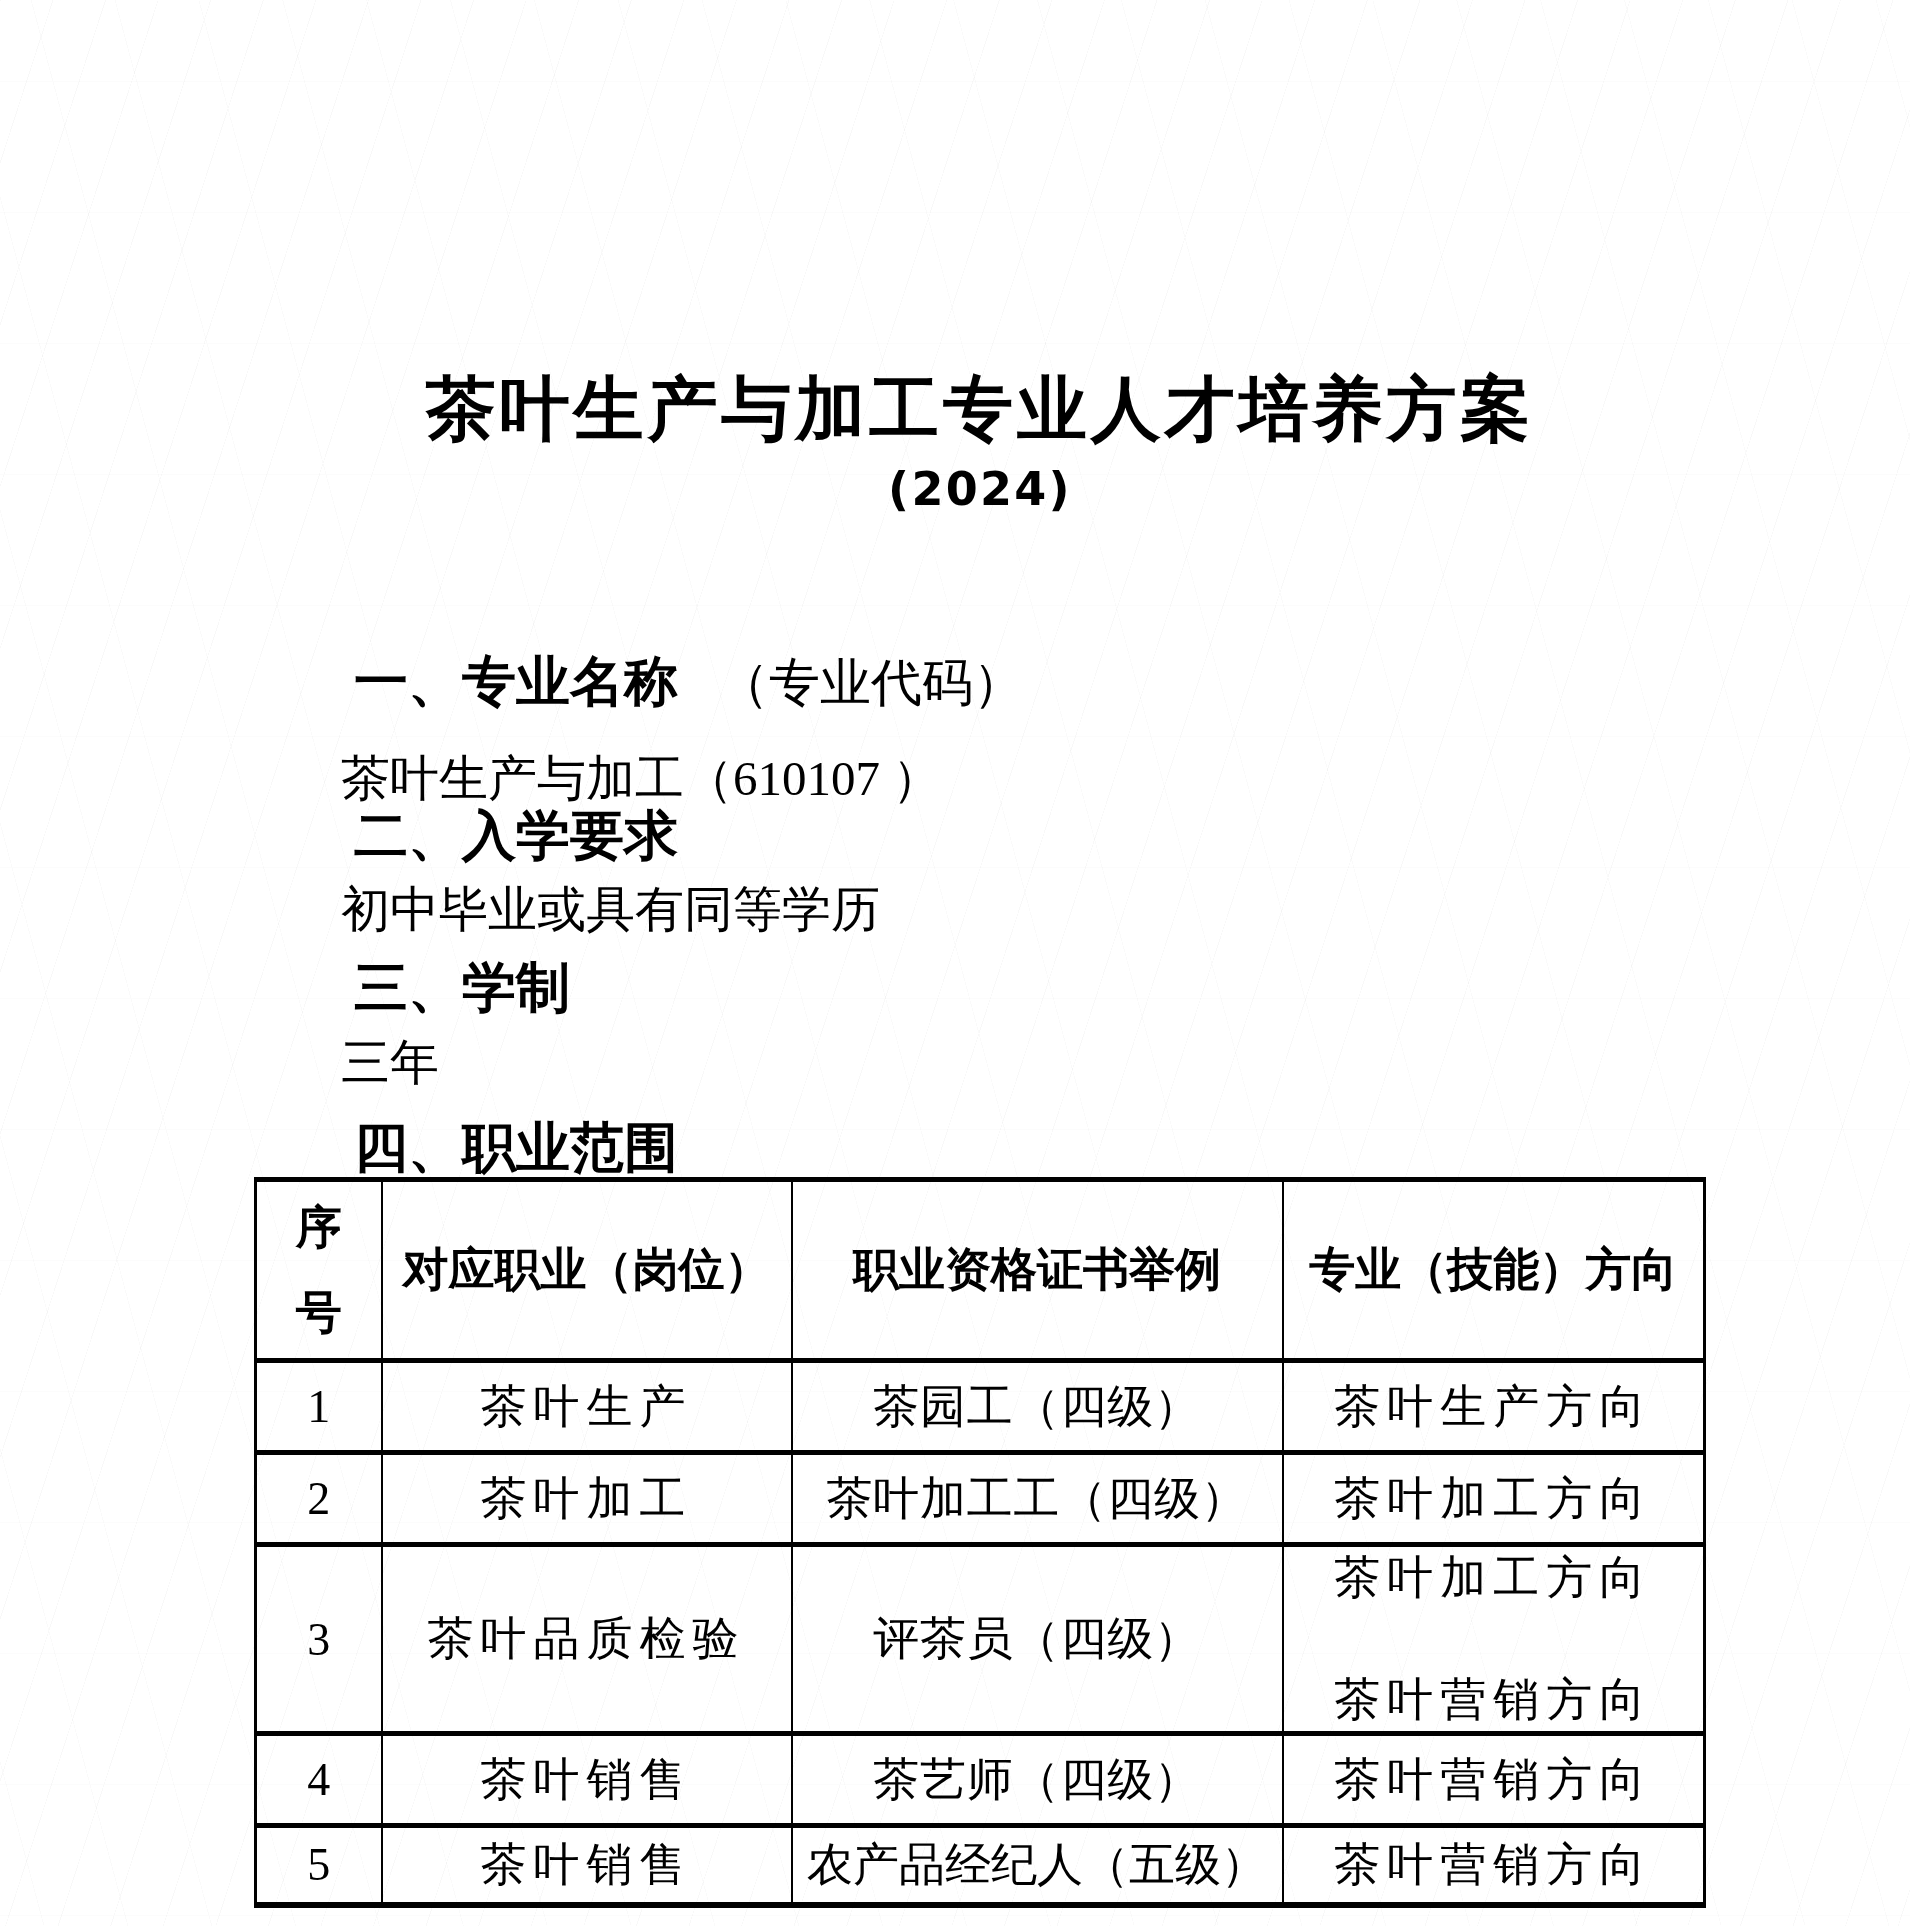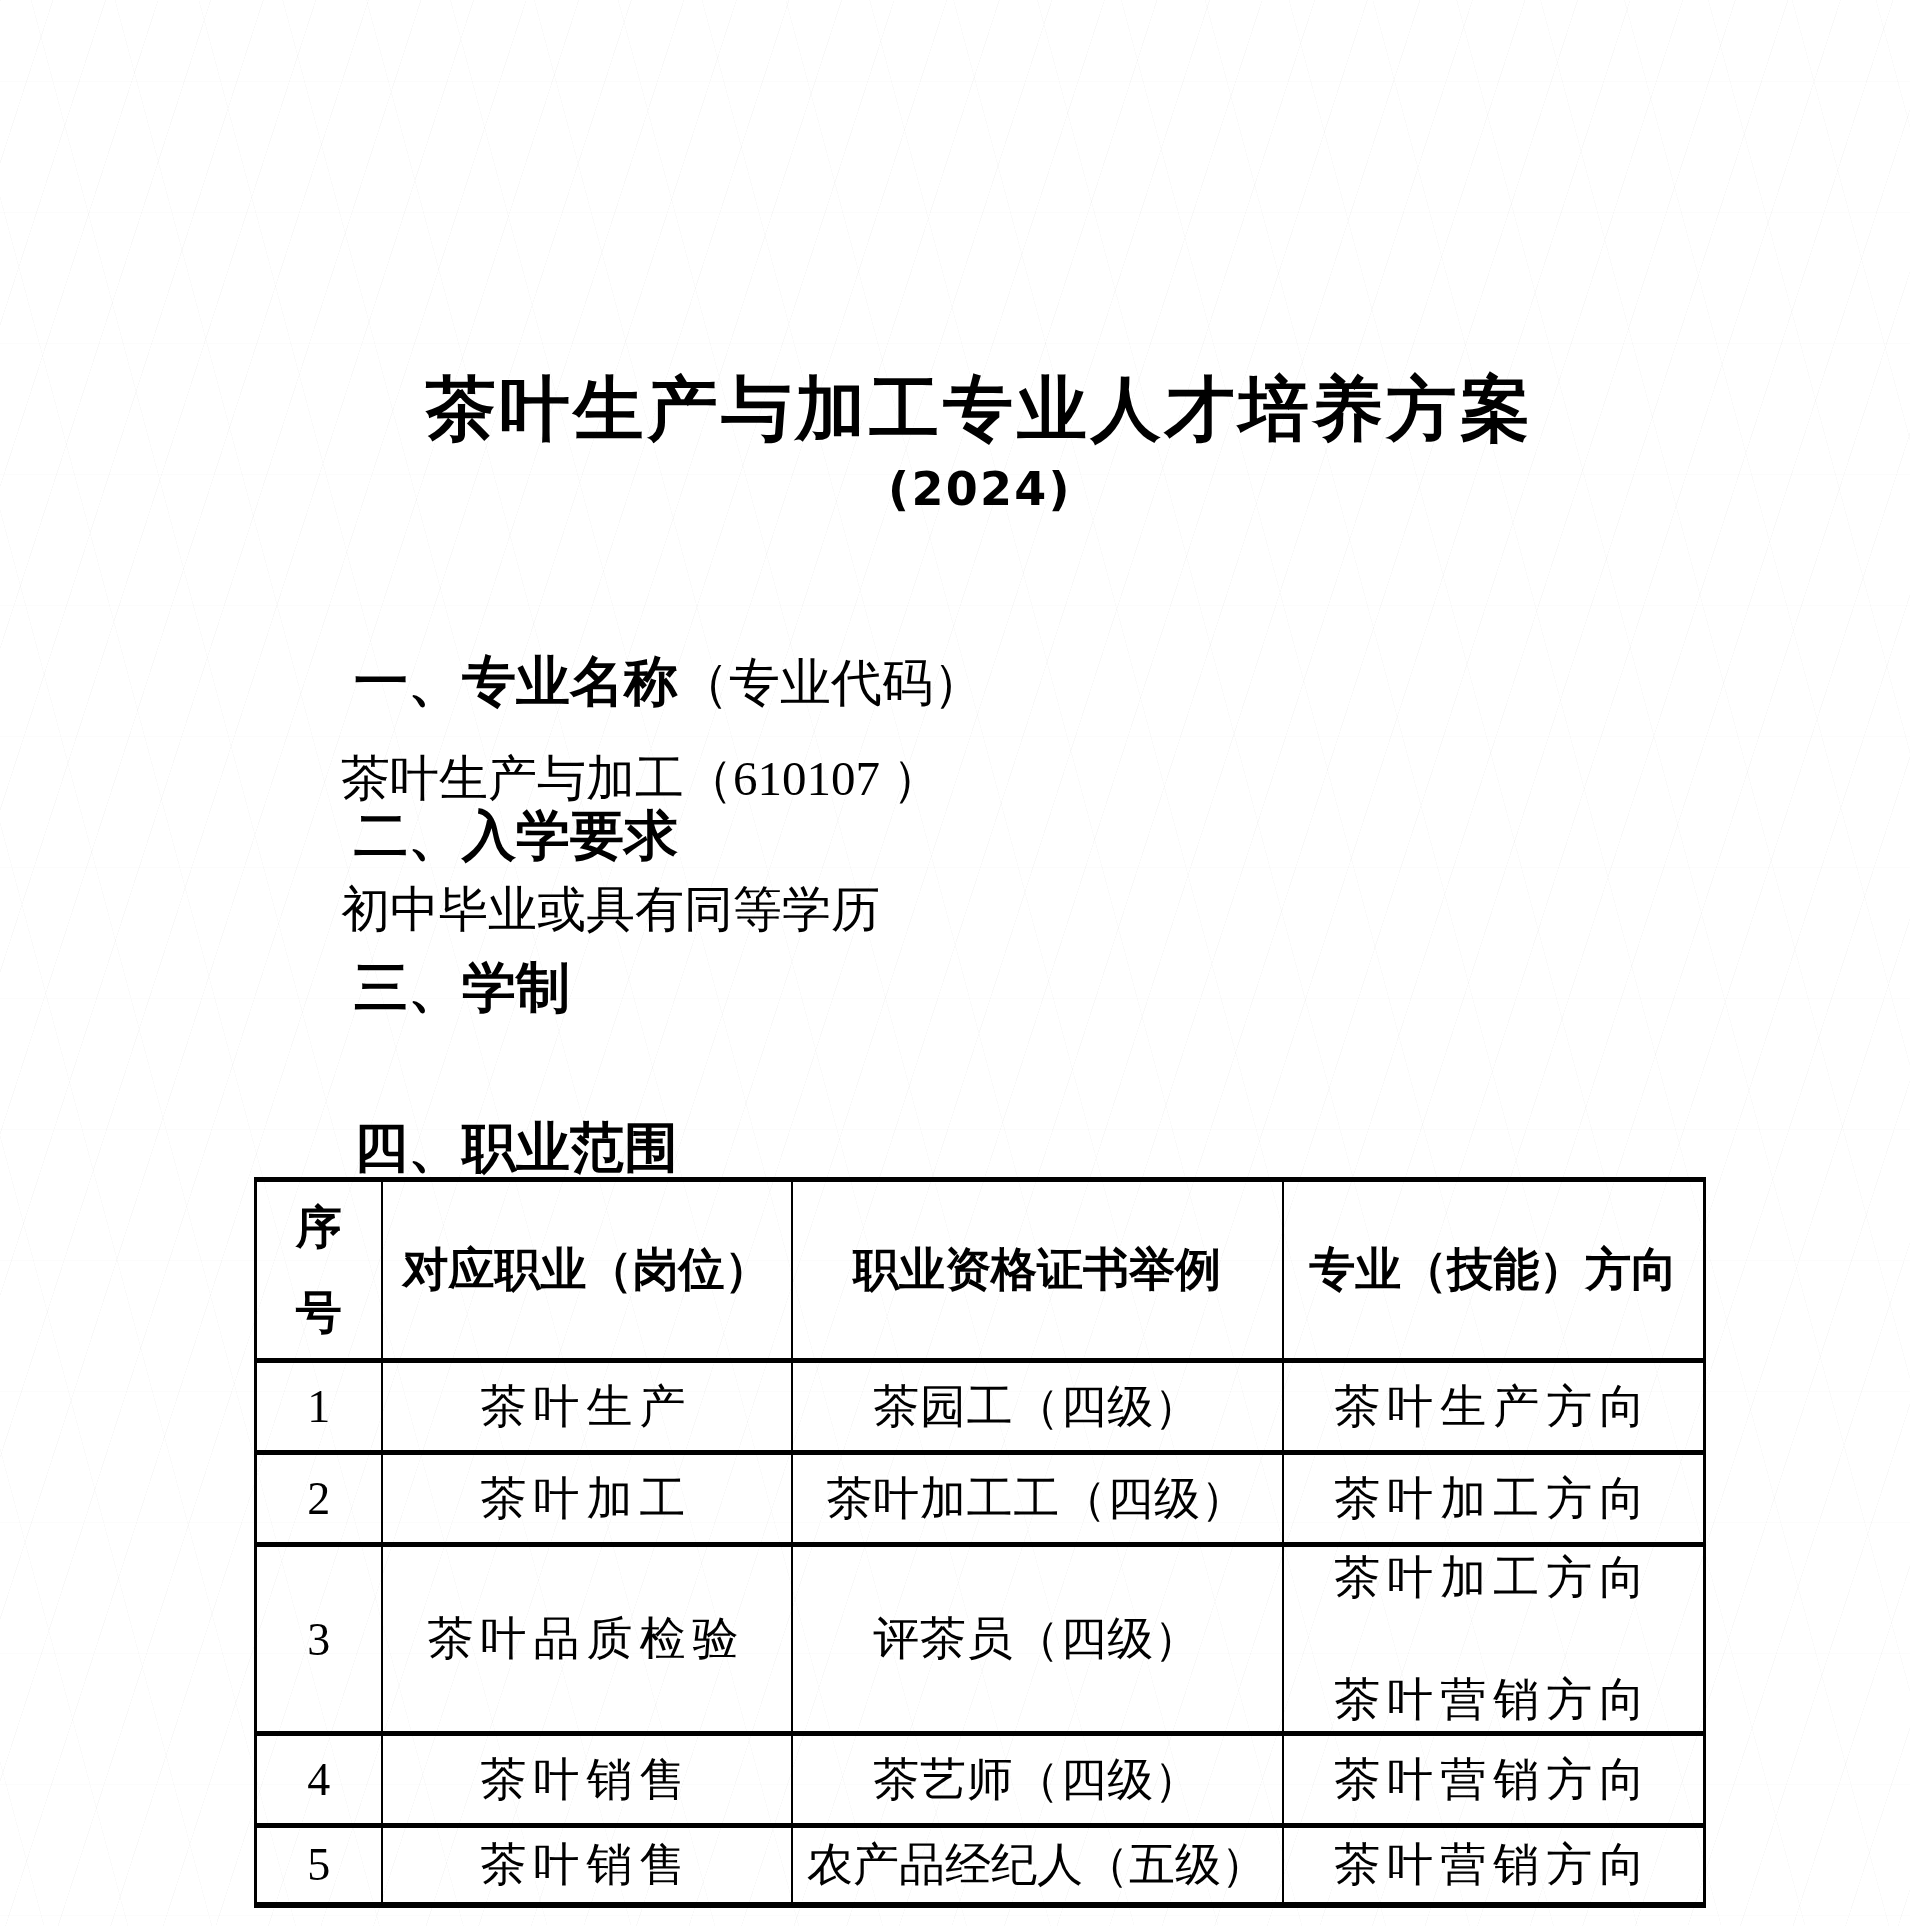--- a/index.html
+++ b/index.html
@@ -41,20 +41,21 @@
   }
   .title-line1 { top: 285px;  font-size: 67px; letter-spacing: 5.4px; text-align: center; line-height: 1.1; }
   .title-line2 { top: 371px;  font-size: 70px; letter-spacing: 3.9px; text-align: center; line-height: 1.1; }
   .title-line3 { top: 464px; font-size: 46px; letter-spacing: 2.3px;  text-align: center; line-height: 1.1; }
 
   .sec-heading { font-size: 54px; line-height: 1.15; padding-left: 100px; }
   .sec-heading .suffix {
     font-family: "Liberation Serif", "DejaVu Serif", serif;
     font-weight: normal;
     font-size: 51px;
+    margin-left: 40px;
   }
   .sec-body { font-size: 49px; line-height: 1.15; padding-left: 87px; }
 
   .h1-pos { top: 651px; }
   .b1-pos { top: 731px; margin-top: 20px; }
   .h2-pos { top: 805px; }
   .b2-pos { top: 882px; }
   .h3-pos { top: 957px; }
   .b3-pos { top: 1035px; }
   .h4-pos { top: 1117px; }
@@ -112,20 +113,21 @@
 
   <div class="block sec-heading h1-pos">
     <span class="sans-bold">一、专业名称</span><span class="suffix">（专业代码）</span>
   </div>
   <div class="block sec-body b1-pos">茶叶生产与加工（610107 ）</div>
 
   <div class="block sec-heading sans-bold h2-pos">二、入学要求</div>
   <div class="block sec-body b2-pos">初中毕业或具有同等学历</div>
 
   <div class="block sec-heading sans-bold h3-pos">三、学制</div>
+  <div class="block sec-body b3-pos">三年</div>
 
   <div class="block sec-heading sans-bold h4-pos">四、职业范围</div>
 
   <table class="range-table">
     <colgroup>
       <col style="width:126px">
       <col style="width:410px">
       <col style="width:491px">
       <col style="width:422px">
     </colgroup>

